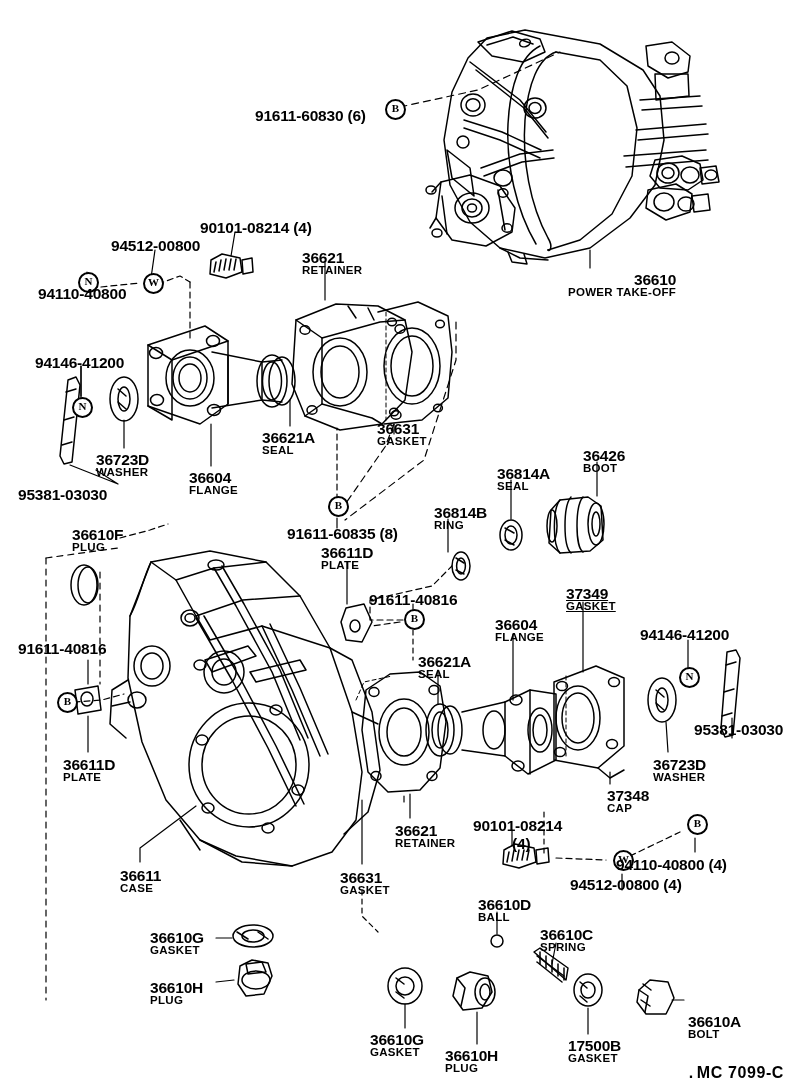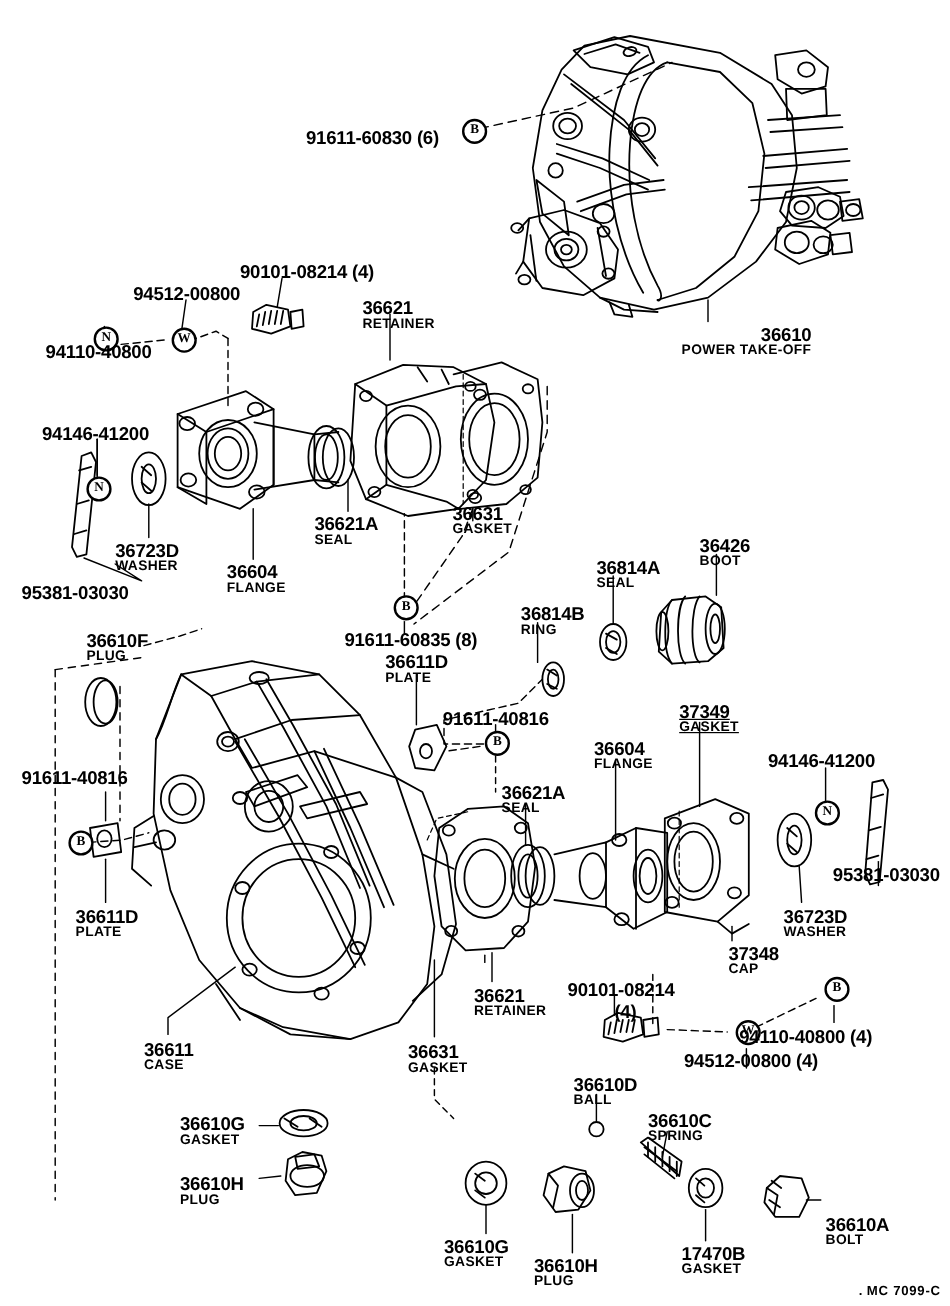--- a/index.html
+++ b/index.html
@@ -34,21 +34,21 @@
     font-weight:bold;
     letter-spacing:0.3px;
     margin-top:-1px;
   }
   .lbl.one .num{font-size:15.5px;}
 
   
   #drawing-ref{
     position:absolute;
     right:8px;bottom:6px;
-    font-size:11px;
+    font-size:16px;
     font-weight:bold;
     letter-spacing:0.6px;
   }
   #drawing-ref .dot{margin-right:3px;}
 
   
   .badge{
     position:absolute;
     width:17px;height:17px;
     border:2px solid #000;
@@ -640,21 +640,21 @@
     <span class="num">36610G</span>
     <span class="nm">GASKET</span>
   </div>
 
   <div class="lbl" style="left:445px;top:1048px;">
     <span class="num">36610H</span>
     <span class="nm">PLUG</span>
   </div>
 
   <div class="lbl" style="left:568px;top:1038px;">
-    <span class="num">17470B</span>
+    <span class="num">17500B</span>
     <span class="nm">GASKET</span>
   </div>
 
   <div class="lbl" style="left:688px;top:1014px;">
     <span class="num">36610A</span>
     <span class="nm">BOLT</span>
   </div>
 
   <div id="drawing-ref">
     <span class="dot">.</span><span>MC 7099-C</span>

